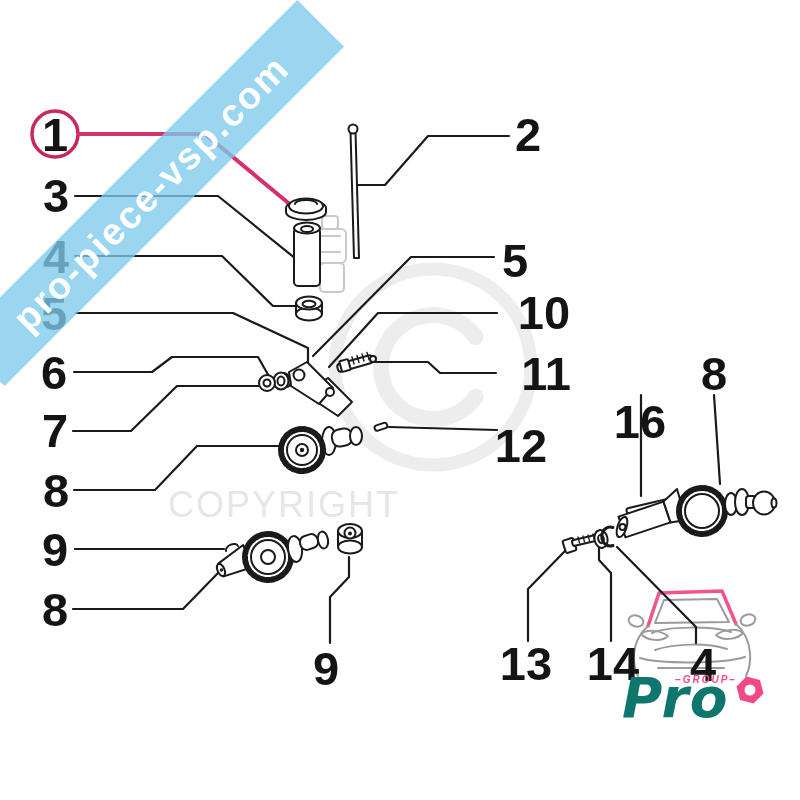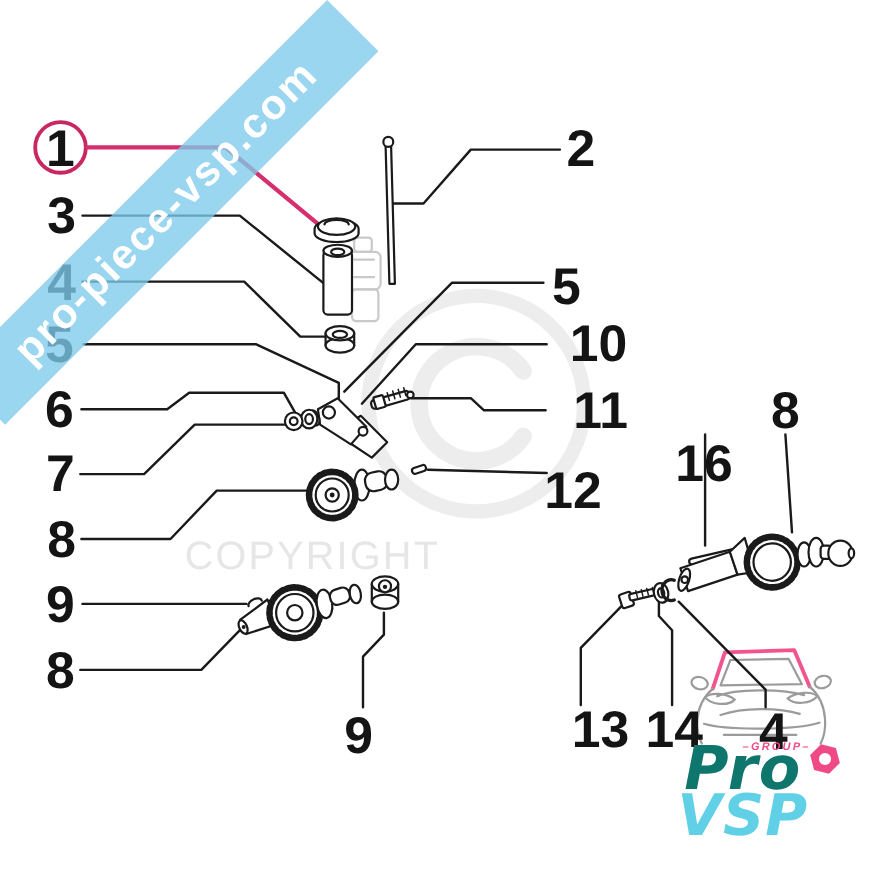--- a/index.html
+++ b/index.html
@@ -232,22 +232,21 @@
   <div class="co" style="left:54px;top:372px;">6</div>
   <div class="co" style="left:55px;top:430px;">7</div>
   <div class="co" style="left:56px;top:490px;">8</div>
   <div class="co" style="left:55px;top:609px;">8</div>
   <div class="co" style="left:714px;top:373px;">8</div>
   <div class="co" style="left:55px;top:549px;">9</div>
   <div class="co" style="left:326px;top:668px;">9</div>
   <div class="co" style="left:521px;top:312px;margin-left:23px;">10</div>
   <div class="co" style="left:546px;top:373px;text-align:center;">11</div>
   <div class="co" style="left:521px;top:445px;">12</div>
-  <div class="co" style="left:546px;top:663px;">13</div>
+  <div class="co" style="left:526px;top:663px;">13</div>
   <div class="co" style="left:613px;top:663px;text-align:center;">14</div>
   <div class="co" style="left:703px;top:664px;">4</div>
   <div class="co" style="left:640px;top:373px;margin-top:48px;">16</div>
 
   <div class="logo-group">–GROUP–</div>
   <div class="logo-pro">Pro</div>
-  <div class="logo-vsp">VSP</div>
 
 </div>
 
 </body></html>

